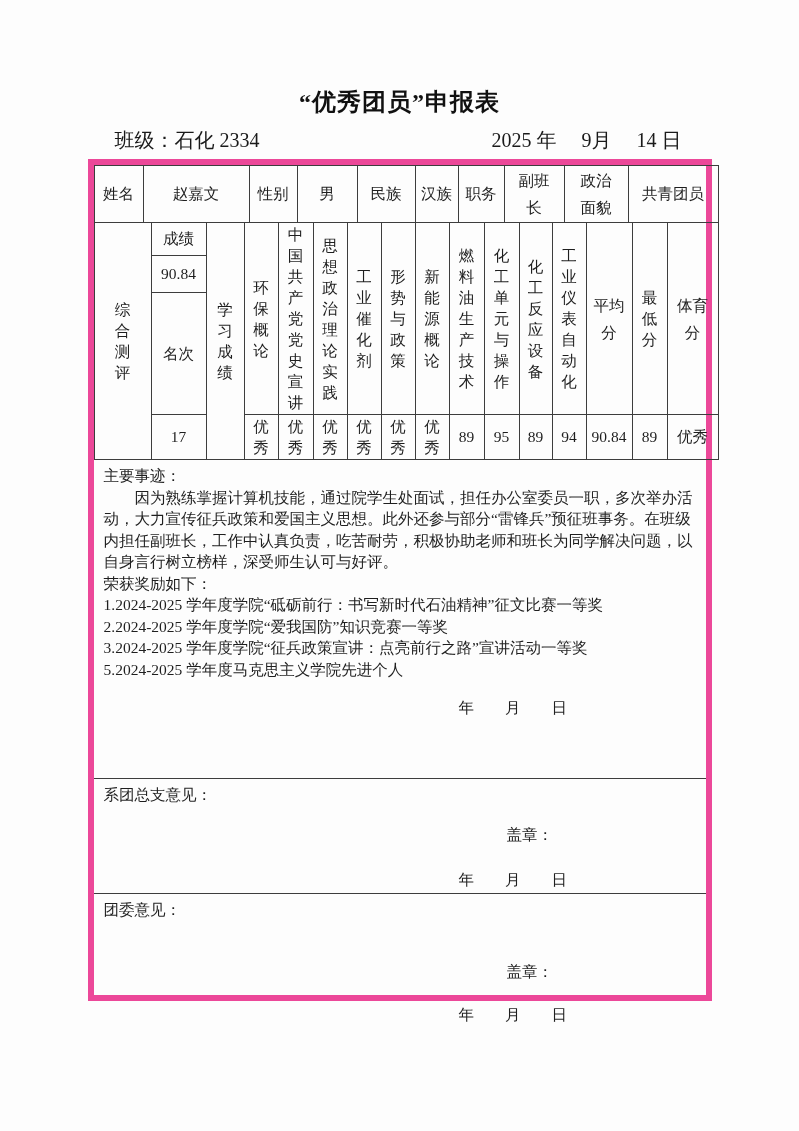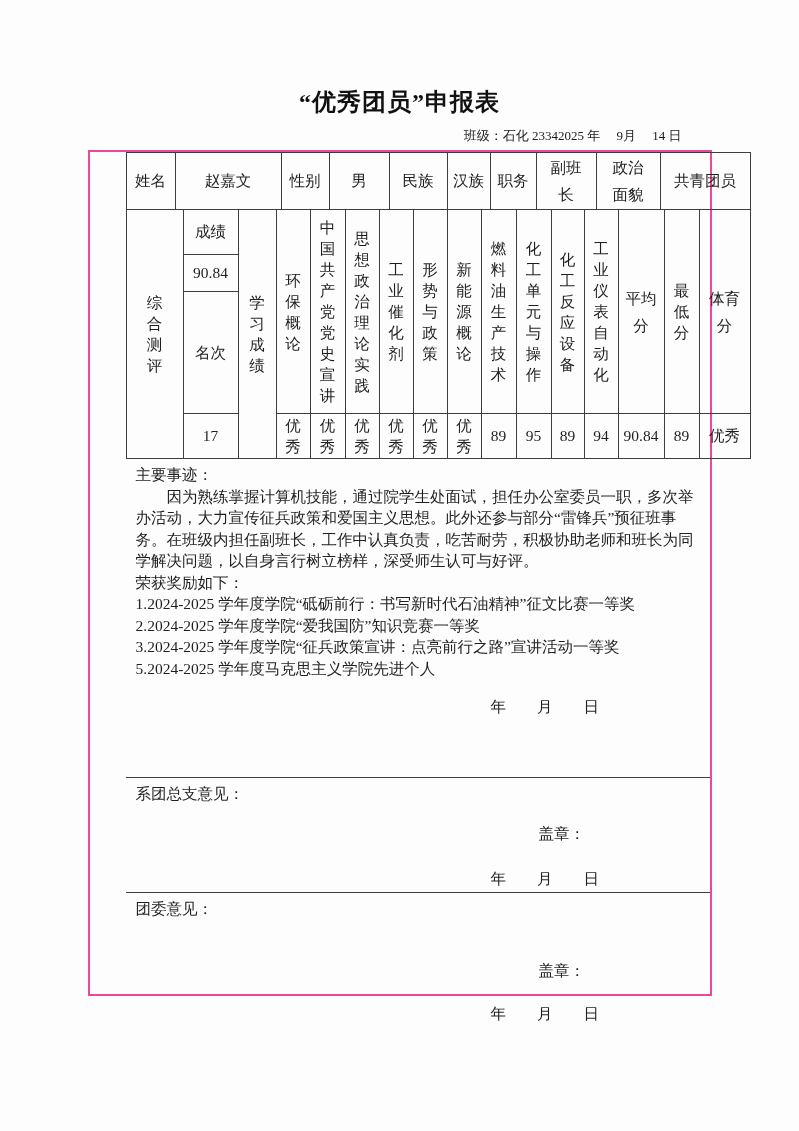--- a/index.html
+++ b/index.html
@@ -16,39 +16,39 @@
     text-align: center;
     font-size: 24px;
     font-weight: bold;
     letter-spacing: 1px;
     margin-bottom: 9px;
     color: #111;
   }
   .form-wrap { width: 624px; margin: 0 auto; }
   .meta-line {
     display: flex;
-    justify-content: flex-end;
+    justify-content: space-between;
     padding: 0 30px 0 27px;
-    font-size: 13px;
+    font-size: 20px;
     margin-bottom: 5px;
     color: #1a1a1a;
   }
-  .form-outline { border: 2px solid #ec4899; padding-left: 36px; }
+  .form-outline { border: 6px solid #ec4899; }
   table { border-collapse: collapse; width: 100%; table-layout: fixed; }
   td {
     border: 1px solid #3d3d3d;
     text-align: center;
     vertical-align: middle;
     padding: 1px;
     line-height: 20px;
     color: #1e1e1e;
     overflow: hidden;
   }
   .score-table { margin-top: -1px; }
-  .r1 td { height: 45px; }
+  .r1 td { height: 33px; }
   .r2 td { height: 37px; }
   .r3 td { height: 122px; }
   .r4 td { height: 40px; }
   .info-table td { height: 38px; line-height: 18px; }
   
   .vt { display: inline-block; width: 1.12em; line-height: 21px; text-align: center; }
   
   .w2 { display: inline-block; width: 2.3em; line-height: 27px; text-align: center; }
   .num { white-space: nowrap; }
   .box { padding: 5px 10px; line-height: 21.5px; }

